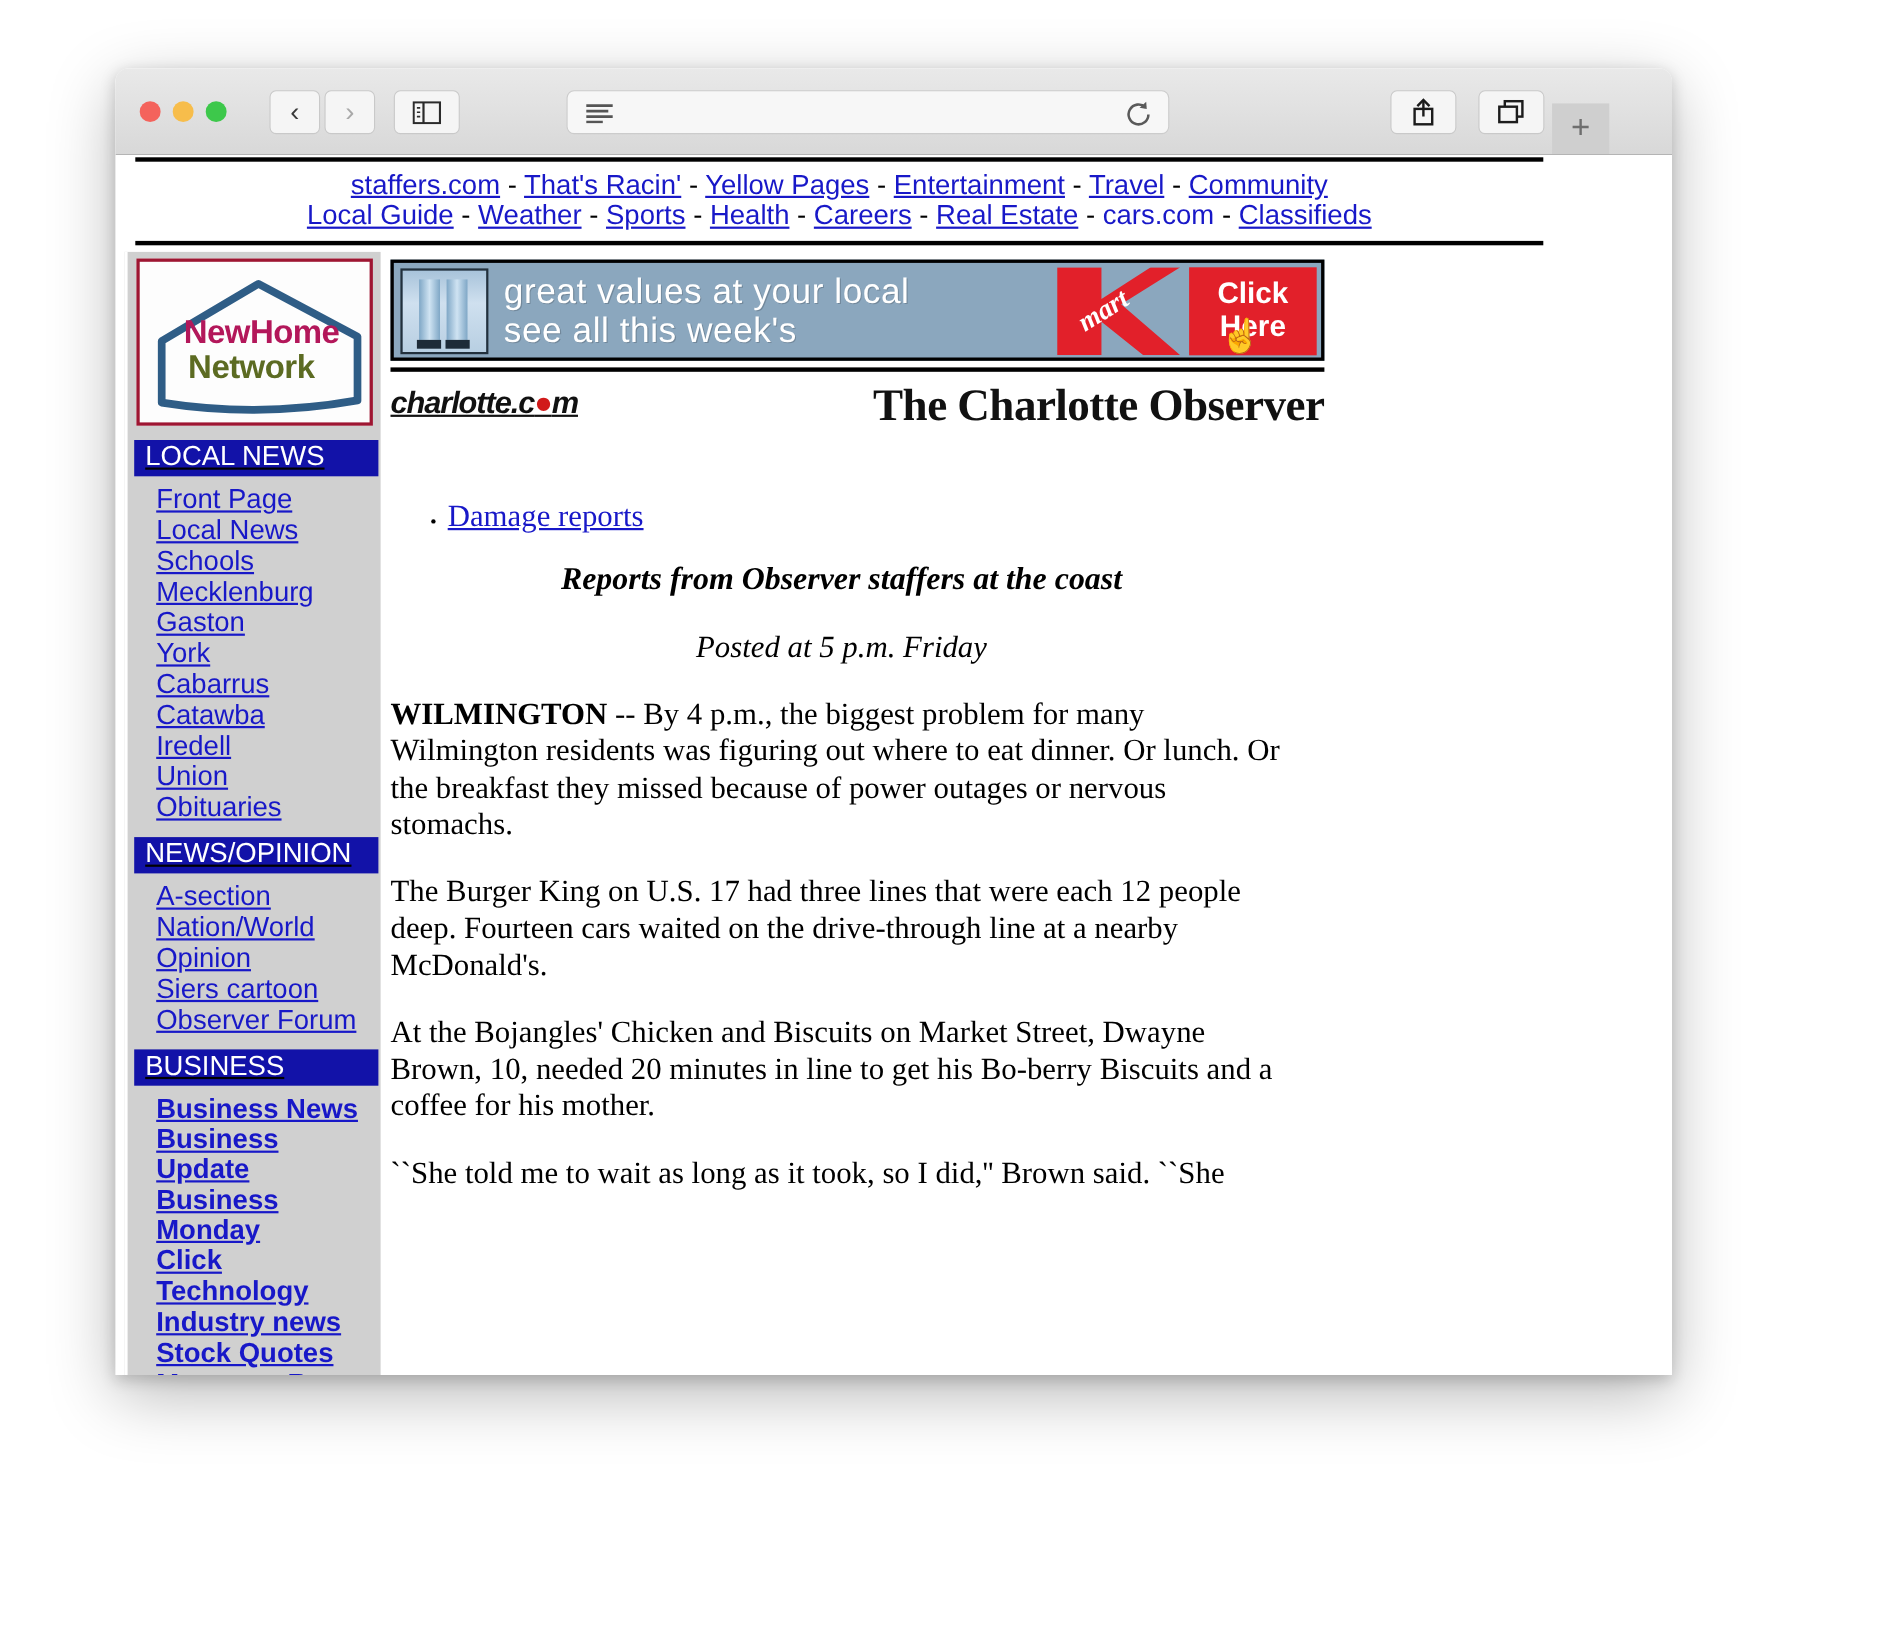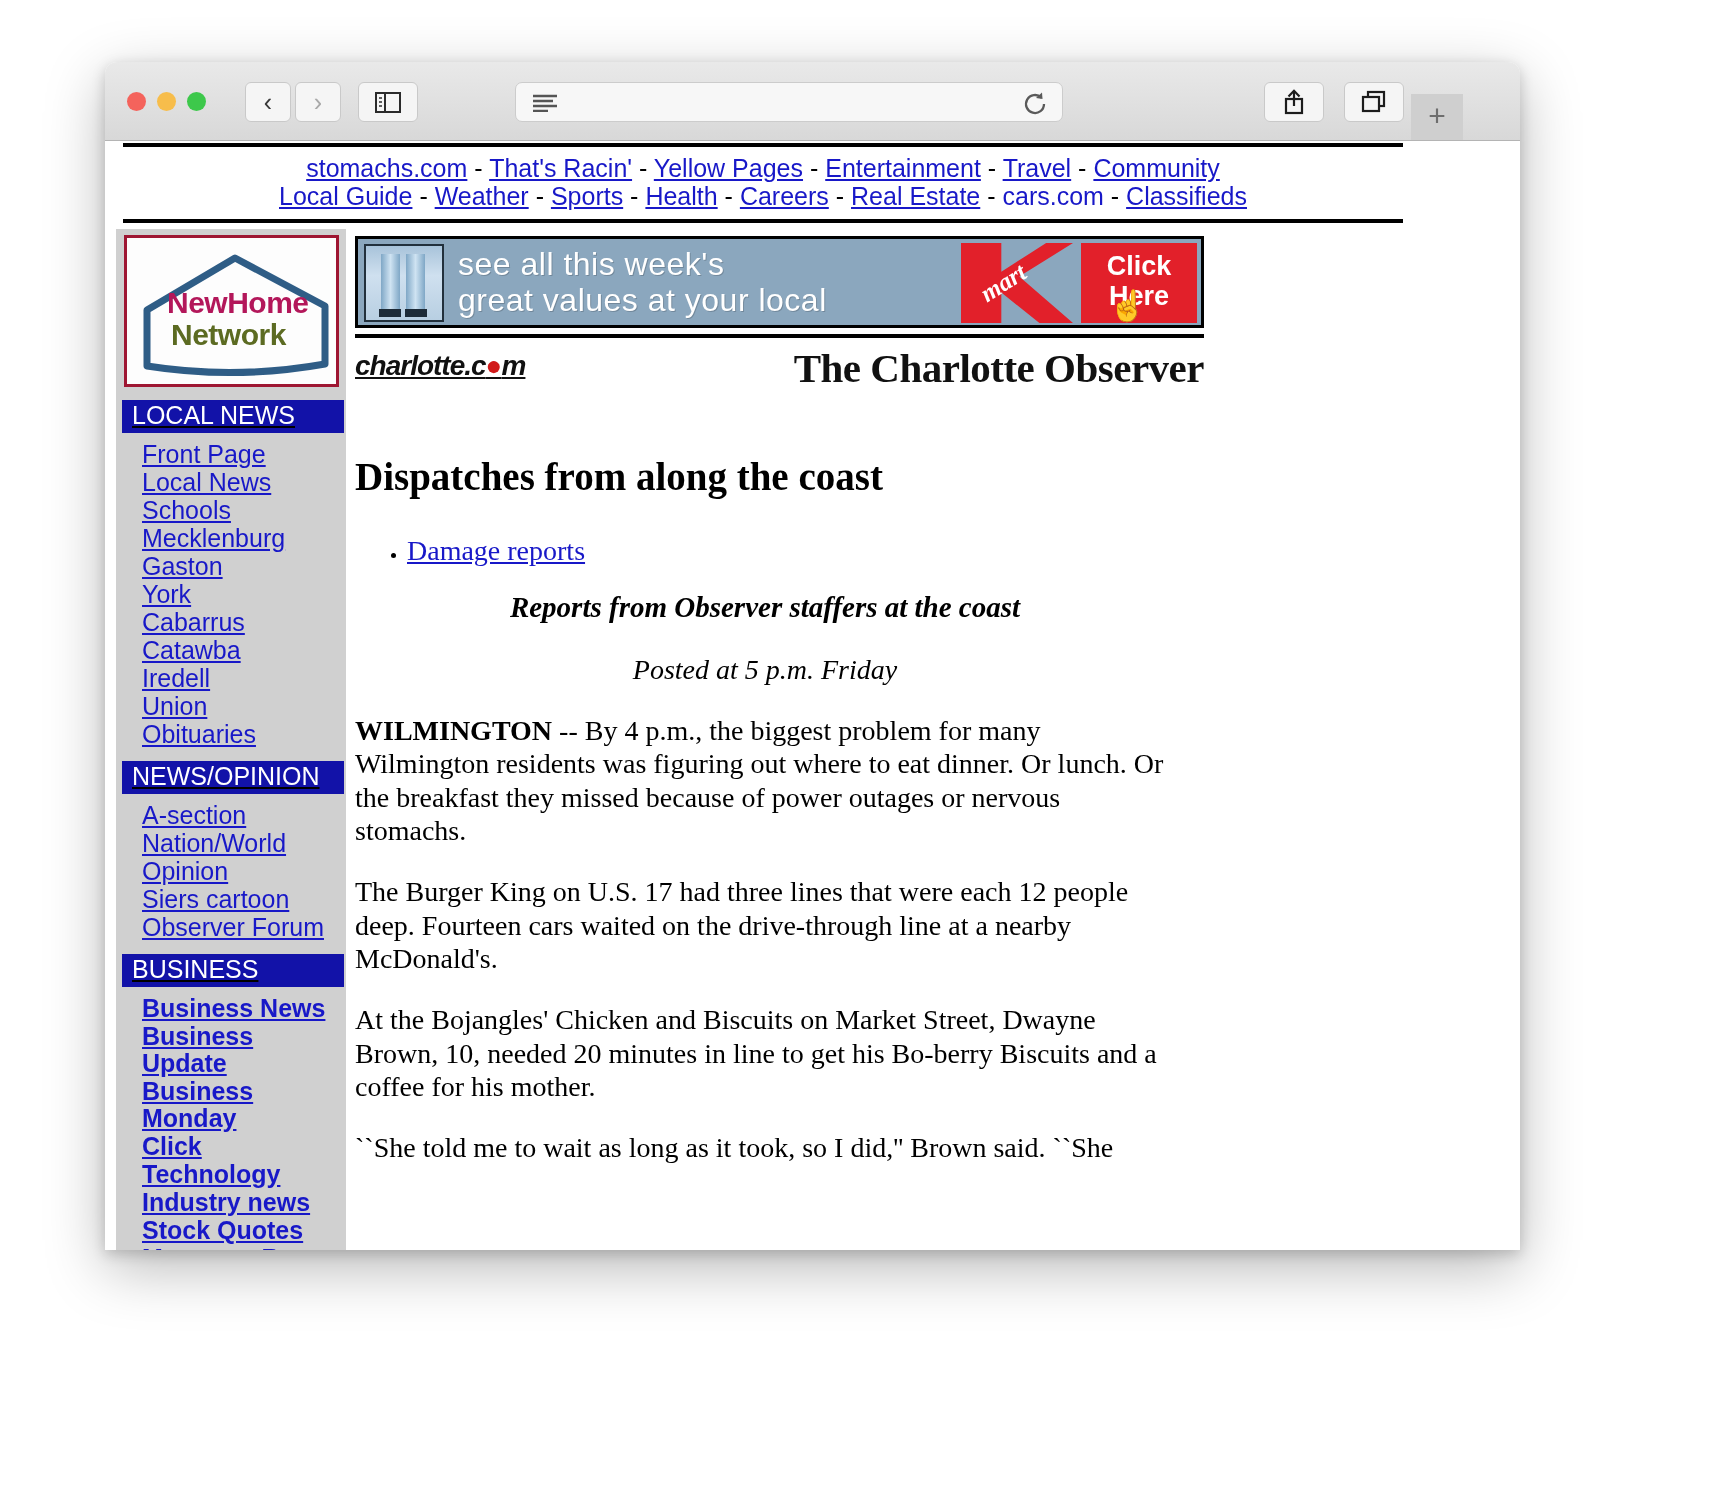--- a/index.html
+++ b/index.html
@@ -379,21 +379,21 @@
       </svg>
     </div>
 
     <div id="plus-tab">+</div>
   </div>
 
   <div id="viewport">
 
     <div id="topnav">
       <div>
-        <a href="#">stomachs.com</a><span class="sep"> - </span><a href="#">That's Racin'</a><span class="sep"> - </span><a href="#">Yellow Pages</a><span class="sep"> - </span><a href="#">Entertainment</a><span class="sep"> - </span><a href="#">Travel</a><span class="sep"> - </span><a href="#">Community</a>
+        <a href="#">staffers.com</a><span class="sep"> - </span><a href="#">That's Racin'</a><span class="sep"> - </span><a href="#">Yellow Pages</a><span class="sep"> - </span><a href="#">Entertainment</a><span class="sep"> - </span><a href="#">Travel</a><span class="sep"> - </span><a href="#">Community</a>
       </div>
       <div>
         <a href="#">Local Guide</a><span class="sep"> - </span><a href="#">Weather</a><span class="sep"> - </span><a href="#">Sports</a><span class="sep"> - </span><a href="#">Health</a><span class="sep"> - </span><a href="#">Careers</a><span class="sep"> - </span><a href="#">Real Estate</a><span class="sep"> - </span><a href="#" class="nounder">cars.com</a><span class="sep"> - </span><a href="#">Classifieds</a>
       </div>
     </div>
 
     <div id="sidebar">
 
       <div id="logo-box">
         <svg class="house-svg" width="200" height="130" viewBox="0 0 200 130">
@@ -444,42 +444,41 @@
     <div id="main">
 
       <div id="ad">
         <div id="ad-jeans">
           <div class="jean-leg jean-l"></div>
           <div class="jean-leg jean-r"></div>
           <div class="jean-foot foot-l"></div>
           <div class="jean-foot foot-r"></div>
         </div>
         <div id="ad-text">
+          <div>great values at your local</div>
           <div>see all this week's</div>
-          <div>great values at your local</div>
         </div>
         <div id="kmart">
           <div class="k-shape"></div>
           <div class="k-mart-txt">mart</div>
         </div>
         <div id="clickhere">
           <div>Click</div>
           <div>Here</div>
         </div>
         <div id="cursor-hand">☝</div>
       </div>
       <div id="ad-rule"></div>
 
       <div id="masthead">
         <div id="cdotcom"><span>charlotte.c</span><span class="apple-o">●</span><span>m</span></div>
         <div id="observer">The Charlotte Observer</div>
       </div>
 
       <div id="article">
-        <h1>Dispatches from along the coast</h1>
 
         <ul id="bullets">
           <li><a href="#">Damage reports</a></li>
         </ul>
 
         <div id="standfirst">Reports from Observer staffers at the coast</div>
         <div id="posted">Posted at 5 p.m. Friday</div>
 
         <p class="body"><span class="dateline">WILMINGTON</span><span> -- By 4 p.m., the biggest problem for many Wilmington residents was figuring out where to eat dinner. Or lunch. Or the breakfast they missed because of power outages or nervous stomachs.</span></p>
 

